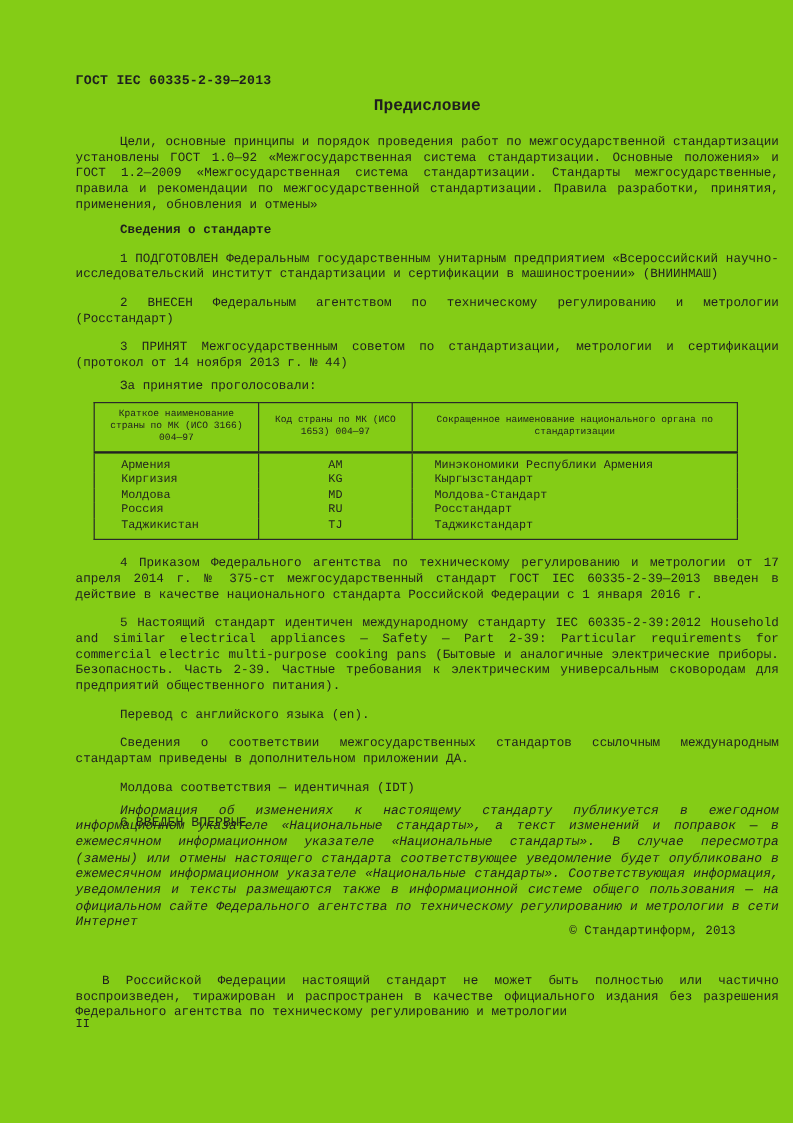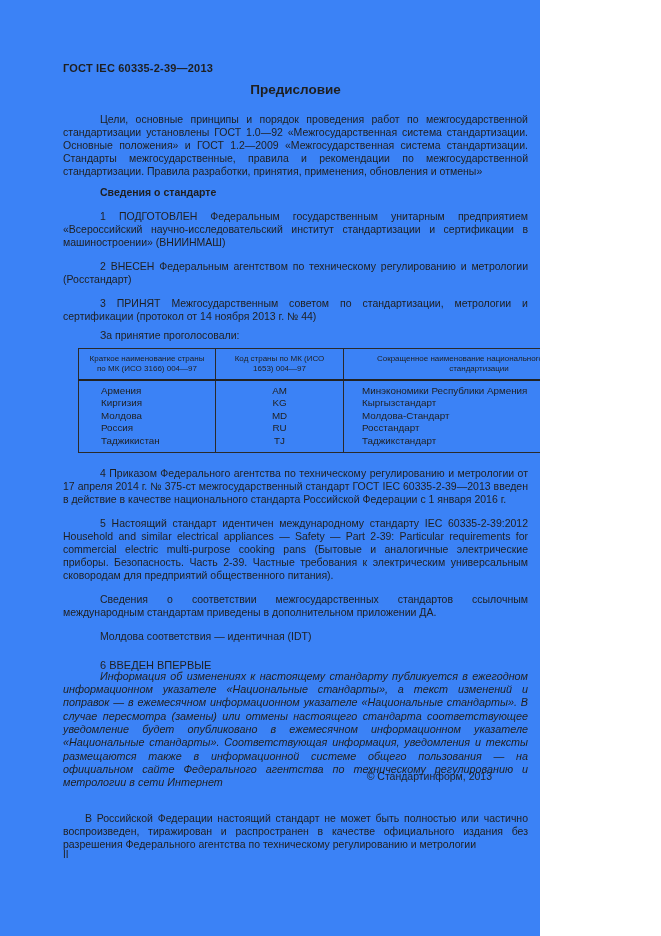--- a/index.html
+++ b/index.html
@@ -1,21 +1,21 @@
 <!DOCTYPE html>
 <html lang="ru"><head>
 <meta charset="utf-8">
 <style>
   html, body { margin: 0; padding: 0; background: #ffffff; }
   .page {
     position: relative;
-    width: 540px;
+    width: 661px;
     height: 936px;
-    background: #3b82f6;
-    font-family: Liberation Sans, sans-serif;
+    background: #84cc16;
+    font-family: Liberation Mono, monospace;
     color: #1f1f1f;
     overflow: hidden;
   }
   .content {
     position: absolute;
     left: 63px;
     right: 12px;
     top: 0;
     padding-top: 62px;
   }
@@ -185,20 +185,21 @@
         <tr>
           <td class="cell-country">Таджикистан</td>
           <td class="cell-code">TJ</td>
           <td class="cell-org">Таджикстандарт</td>
         </tr>
       </tbody>
     </table>
 
     <p class="body-text indent item4">4 Приказом Федерального агентства по техническому регулированию и метрологии от 17 апреля 2014 г. № 375-ст межгосударственный стандарт ГОСТ IEC 60335-2-39—2013 введен в действие в качестве национального стандарта Российской Федерации с 1 января 2016 г.</p>
     <p class="body-text indent info-item">5 Настоящий стандарт идентичен международному стандарту IEC 60335-2-39:2012 Household and similar electrical appliances — Safety — Part 2-39: Particular requirements for commercial electric multi-purpose cooking pans (Бытовые и аналогичные электрические приборы. Безопасность. Часть 2-39. Частные требования к электрическим универсальным сковородам для предприятий общественного питания).</p>
+    <p class="body-text indent info-item">Перевод с английского языка (en).</p>
     <p class="body-text indent info-item">Сведения о соответствии межгосударственных стандартов ссылочным международным стандартам приведены в дополнительном приложении ДА.</p>
     <p class="body-text indent info-item">Молдова соответствия — идентичная (IDT)</p>
 
     <div class="item6">6 ВВЕДЕН ВПЕРВЫЕ</div>
 
   </div>
 
   <p class="notice">Информация об изменениях к настоящему стандарту публикуется в ежегодном информационном указателе «Национальные стандарты», а текст изменений и поправок — в ежемесячном информационном указателе «Национальные стандарты». В случае пересмотра (замены) или отмены настоящего стандарта соответствующее уведомление будет опубликовано в ежемесячном информационном указателе «Национальные стандарты». Соответствующая информация, уведомления и тексты размещаются также в информационной системе общего пользования — на официальном сайте Федерального агентства по техническому регулированию и метрологии в сети Интернет</p>
 
   <div class="copyright">© Стандартинформ, 2013</div>

